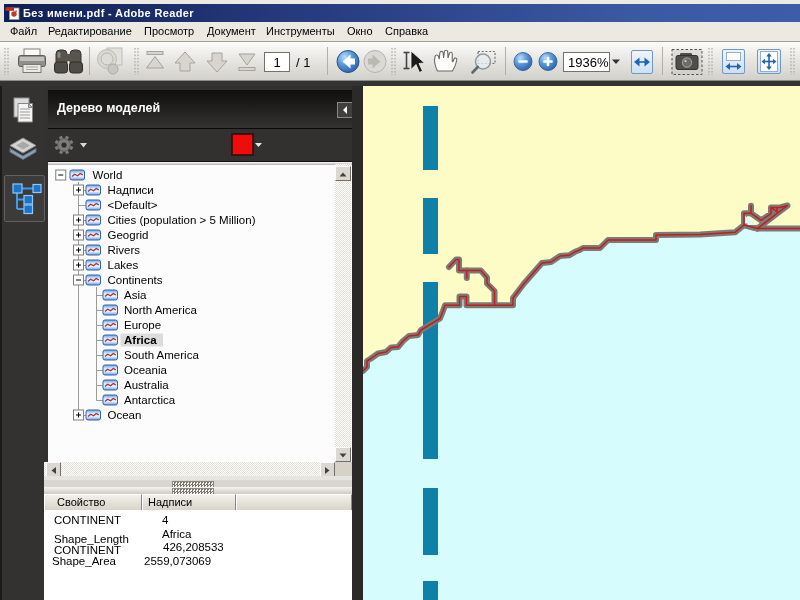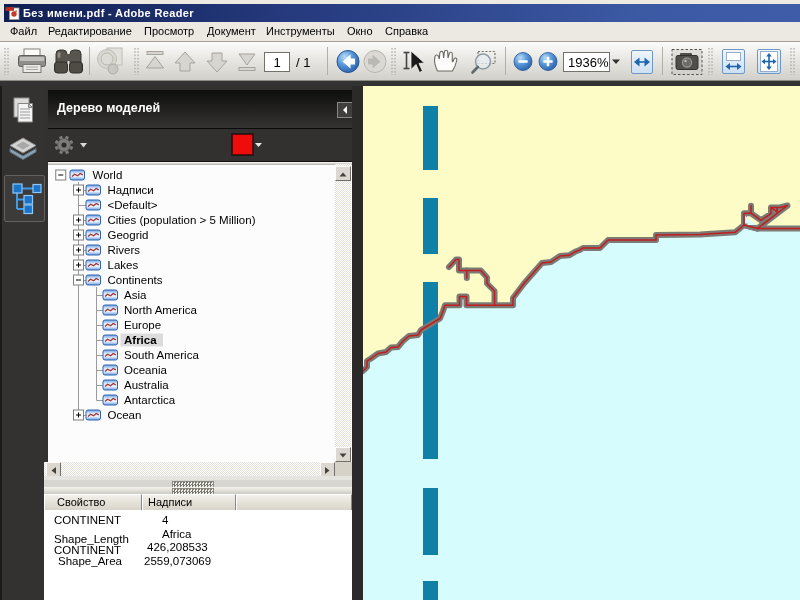--- a/index.html
+++ b/index.html
@@ -388,22 +388,22 @@
         <div class="hcell" style="left:192px;width:114px">
             <span></span>
           </div>
       </div>
       <div class="abs" id="proprows">
         <span class="prow" style="left:10px;top:4px">CONTINENT</span>
           <span class="prow" style="left:118px;top:4px">4</span>
         <span class="prow" style="left:10px;top:34px">CONTINENT</span>
           <span class="prow" style="left:118px;top:18px">Africa</span>
         <span class="prow" style="left:10px;top:23px">Shape_Length</span>
-          <span class="prow" style="left:103px;top:31px">426,208533</span>
-        <span class="prow" style="left:14px;top:45px">Shape_Area</span>
+          <span class="prow" style="left:119px;top:31px">426,208533</span>
+        <span class="prow" style="left:8px;top:45px">Shape_Area</span>
           <span class="prow" style="left:100px;top:45px">2559,073069</span>
       </div>
     </div>
     <div class="abs" id="divider"></div>
     <svg class="abs" id="mapsvg" style="left:363px;top:0" width="437" height="520" viewBox="0 0 437 520">
       <rect x="0" y="0" width="437" height="520" fill="#fdfcc6"></rect>
       <polygon fill="#d7fcfe" points="0,285 4,281 4,275 8,272.5 15,267.5 23,266 28,261.5 35,261 40,255 46,250 55,249 58,244 77,232.5 80,225 82,219.2 96.5,219.2 96.5,210.5 103.5,210.5 103.5,219.2 150,219.2 150,212 161,197.5 179,177 188,176 197,170 206,169.3 212,165.8 216,164.3 220,162 237,162 245,154 293,154 293,149 337,148.5 372,146.3 381,139 383,139 394.5,142.5 437,142.5 437,520 0,520"></polygon>
       <g fill="#0f80a7">
         <rect x="60" y="20" width="15" height="64"></rect>
         <rect x="60" y="112" width="15" height="56"></rect>

